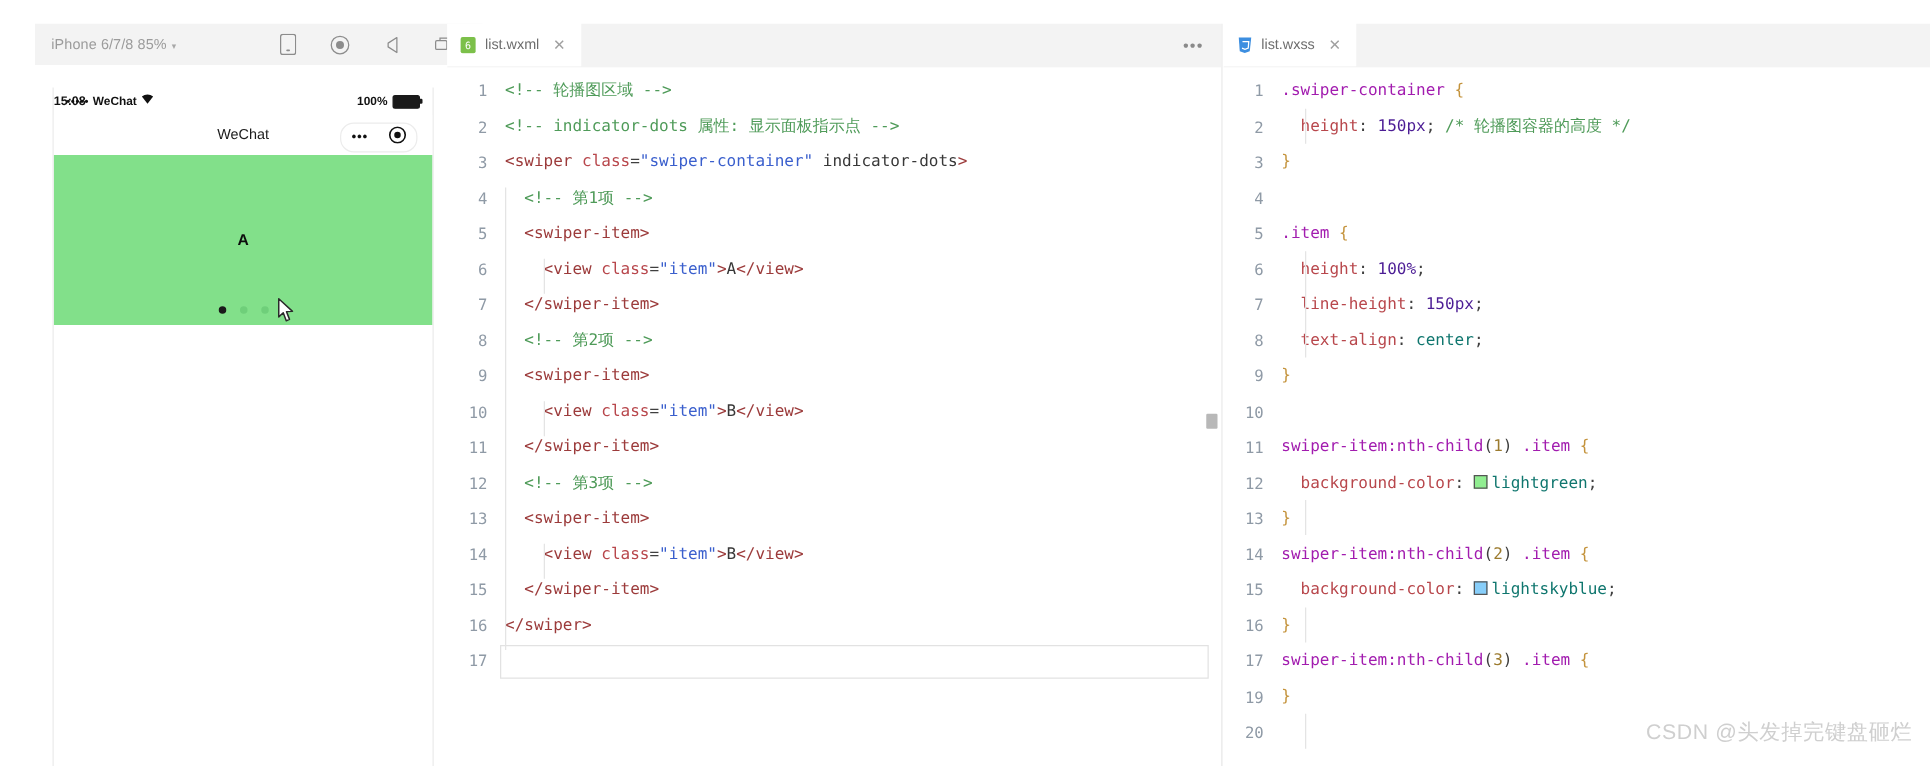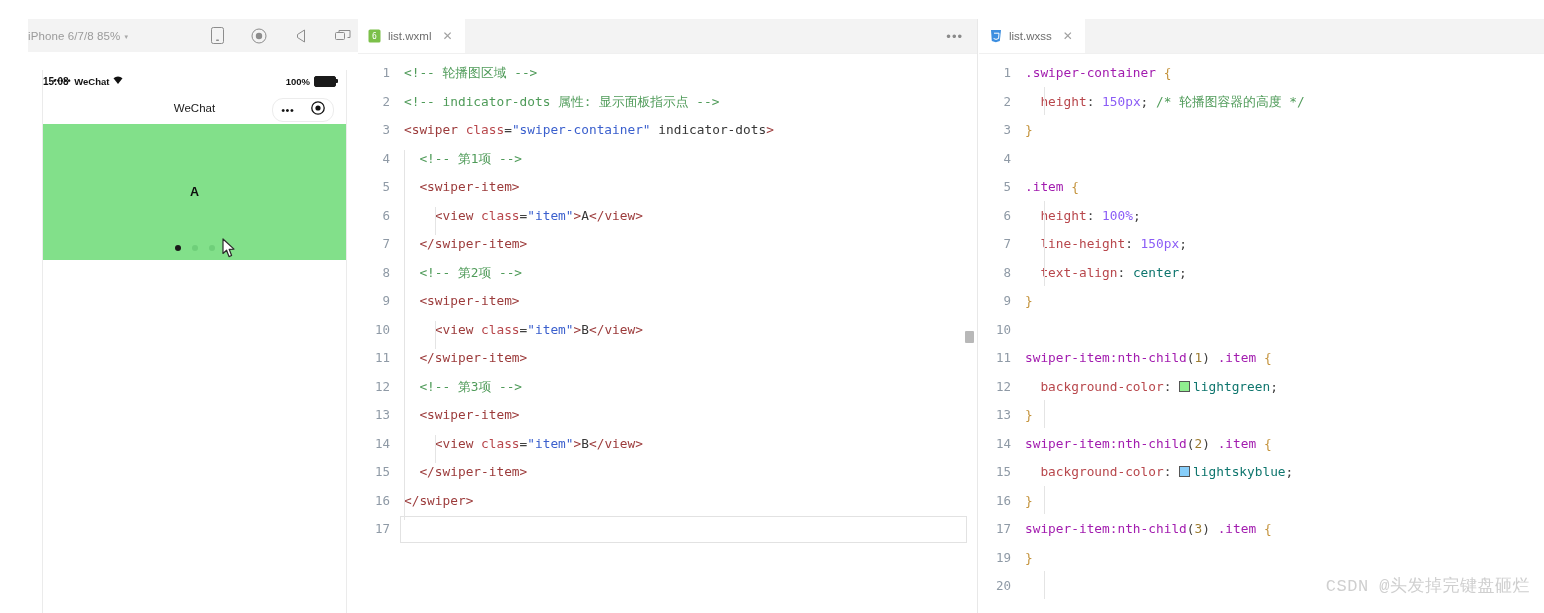--- a/index.html
+++ b/index.html
@@ -28,20 +28,21 @@
     left: 28px; top: 19px;
     width: 358px; height: 33px;
     background: #f3f3f3;
     display: flex;
     align-items: center;
   }
   #sim-device-select {
     display: flex;
     align-items: center;
     gap: 4px;
+    margin-left: 13px;
     font-size: 11.5px;
     color: #9b9b9b;
     white-space: nowrap;
     letter-spacing: 0.1px;
   }
   #sim-device-select .caret {
     font-size: 7px;
     color: #a8a8a8;
     position: relative;
     top: 1px;
@@ -254,21 +255,21 @@
   
   .t-comment { color: #4f9b59; }
   .t-tag     { color: #9c3b3b; }
   .t-attr    { color: #b8474c; }
   .t-punct   { color: #3f3f3f; }
   .t-string  { color: #3a5fcd; }
   .t-plain   { color: #383838; }
   .t-sel     { color: #a21caf; }
   .t-prop    { color: #b8474c; }
   .t-val     { color: #0f766e; }
-  .t-num     { color: #8b5cf6; }
+  .t-num     { color: #4c1d95; }
   .t-brace   { color: #c4933c; }
   .t-pseudo  { color: #9c7b2f; }
   .swatch {
     display: inline-block;
     width: 9px; height: 9px;
     border: 1px solid #555;
     vertical-align: -1px;
     margin-right: 3px;
   }
 
@@ -299,21 +300,21 @@
     border-radius: 1px;
   }
   #watermark {
     position: absolute;
     right: 14px;
     bottom: 16px;
     font-size: 17px;
     color: #cfcfcf;
     letter-spacing: 0.5px;
     white-space: nowrap;
-    font-family: Liberation Mono, monospace;
+    font-family: Liberation Sans, sans-serif;
   }
 </style>
 </head>
 <body>
 
 <div id="root">
 
   <div id="sim-panel">
 
     <div id="sim-toolbar">

